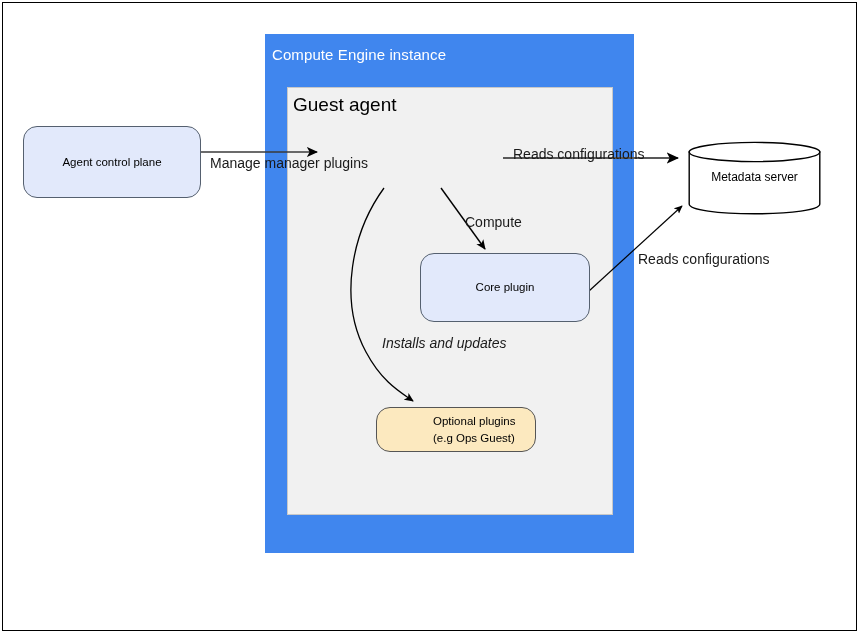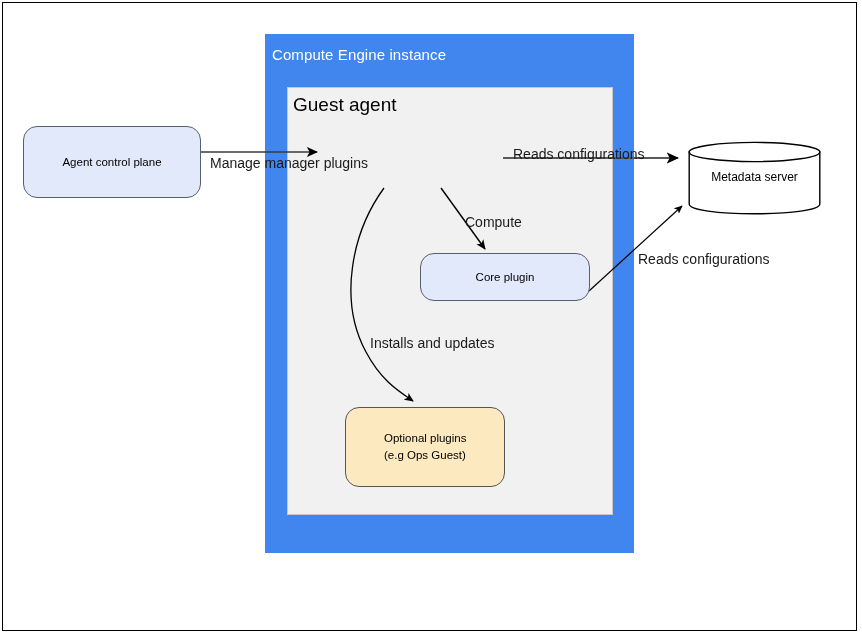--- a/index.html
+++ b/index.html
@@ -93,30 +93,30 @@
   #guest-agent-manager {
     left: 325px;
     top: 118px;
     width: 178px;
     height: 69px;
   }
   #core-plugin {
     left: 420px;
     top: 253px;
     width: 170px;
-    height: 48px;
+    height: 69px;
   }
   #optional-plugins {
-    left: 345px;
+    left: 376px;
     top: 407px;
     width: 160px;
-    height: 80px;
+    height: 45px;
     justify-content: flex-start;
     text-align: left;
-    padding-left: 38px;
+    padding-left: 56px;
   }
   #optional-plugins .lines {
     display: block;
   }
   
   #metadata-server {
     position: absolute;
     left: 688px;
     top: 141px;
     width: 133px;
@@ -147,21 +147,21 @@
   .edge-label {
     position: absolute;
     font-size: 14px;
     color: #1a1a1a;
     white-space: nowrap;
   }
   #label-manage-optional-plugins { left: 210px; top: 155px; }
   #label-reads-config-1          { left: 513px; top: 146px; }
   #label-manages                 { left: 465px; top: 214px; }
   #label-reads-config-2          { left: 638px; top: 251px; }
-  #label-installs-updates        { left: 370px; top: 335px; }
+  #label-installs-updates        { left: 382px; top: 335px; font-style: italic; }
 </style>
 </head>
 <body>
 
 <div id="canvas">
 
   <div id="outer-frame"></div>
 
   <div id="ce-instance"></div>
   <div id="ce-title">Compute Engine instance</div>

